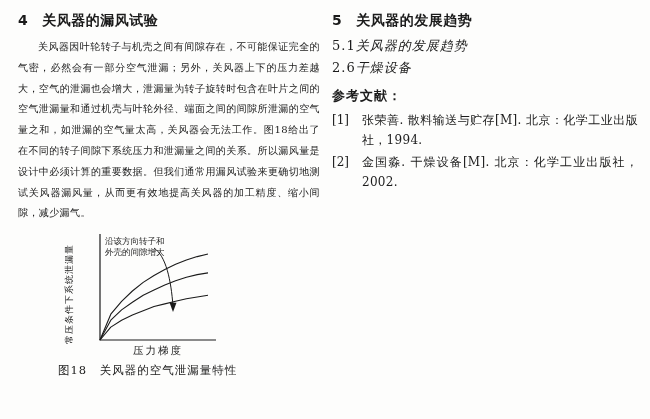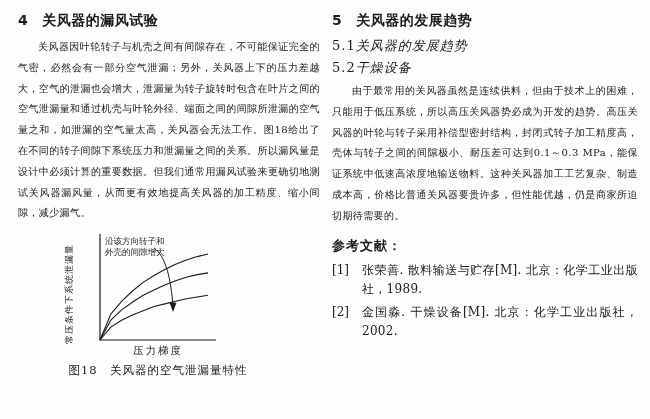--- a/index.html
+++ b/index.html
@@ -28,21 +28,21 @@
   .sub-heading .num{font-style:normal;}
   p.body-text{
     font-size:10px;line-height:20.8px;
     text-align:justify;margin:0 0 2px 0;
     text-indent:2em;letter-spacing:.4px;
   }
   .figure{margin-top:8px;margin-left:40px;width:220px;}
   .figure svg{display:block;}
   .fig-caption{
     font-size:11.5px;letter-spacing:1px;
-    text-align:center;margin-top:3px;width:200px;
+    margin-top:3px;width:200px;
   }
   .refs-heading{
     font-family:"DejaVu Sans","Liberation Sans",sans-serif;
     font-weight:bold;font-size:13px;margin:10px 0 6px 0;letter-spacing:1px;
   }
   .ref-item{
     font-size:12px;line-height:19.5px;
     margin:0 0 3px 0;display:flex;
   }
   .ref-index{flex:0 0 30px;}
@@ -88,29 +88,28 @@
   <div class="col col-right">
     <div class="sec-heading">
       <span class="num">5</span><span>关风器的发展趋势</span>
     </div>
 
     <div class="sub-heading">
       <span class="num">5.1</span><span>关风器的发展趋势</span>
     </div>
 
     <div class="sub-heading">
-      <span class="num">5.2</span><span>干燥设备</span>
+      <span class="num">2.6</span><span>干燥设备</span>
     </div>
-    <p class="body-text">由于最常用的关风器虽然是连续供料，但由于技术上的困难，只能用于低压系统，所以高压关风器势必成为开发的趋势。高压关风器的叶轮与转子采用补偿型密封结构，封闭式转子加工精度高，壳体与转子之间的间隙极小、耐压差可达到0.1～0.3 MPa，能保证系统中低速高浓度地输送物料。这种关风器加工工艺复杂、制造成本高，价格比普通关风器要贵许多，但性能优越，仍是商家所迫切期待需要的。</p>
 
     <div class="refs-heading">参考文献：</div>
 
     <div class="ref-item">
       <span class="ref-index">[1]</span>
-      <span class="ref-text">张荣善. 散料输送与贮存[M]. 北京：化学工业出版社，1989.</span>
+      <span class="ref-text">张荣善. 散料输送与贮存[M]. 北京：化学工业出版社，1994.</span>
     </div>
     <div class="ref-item">
       <span class="ref-index">[2]</span>
       <span class="ref-text">金国淼. 干燥设备[M]. 北京：化学工业出版社，2002.</span>
     </div>
   </div>
 
 </div>
 
 </body></html>

